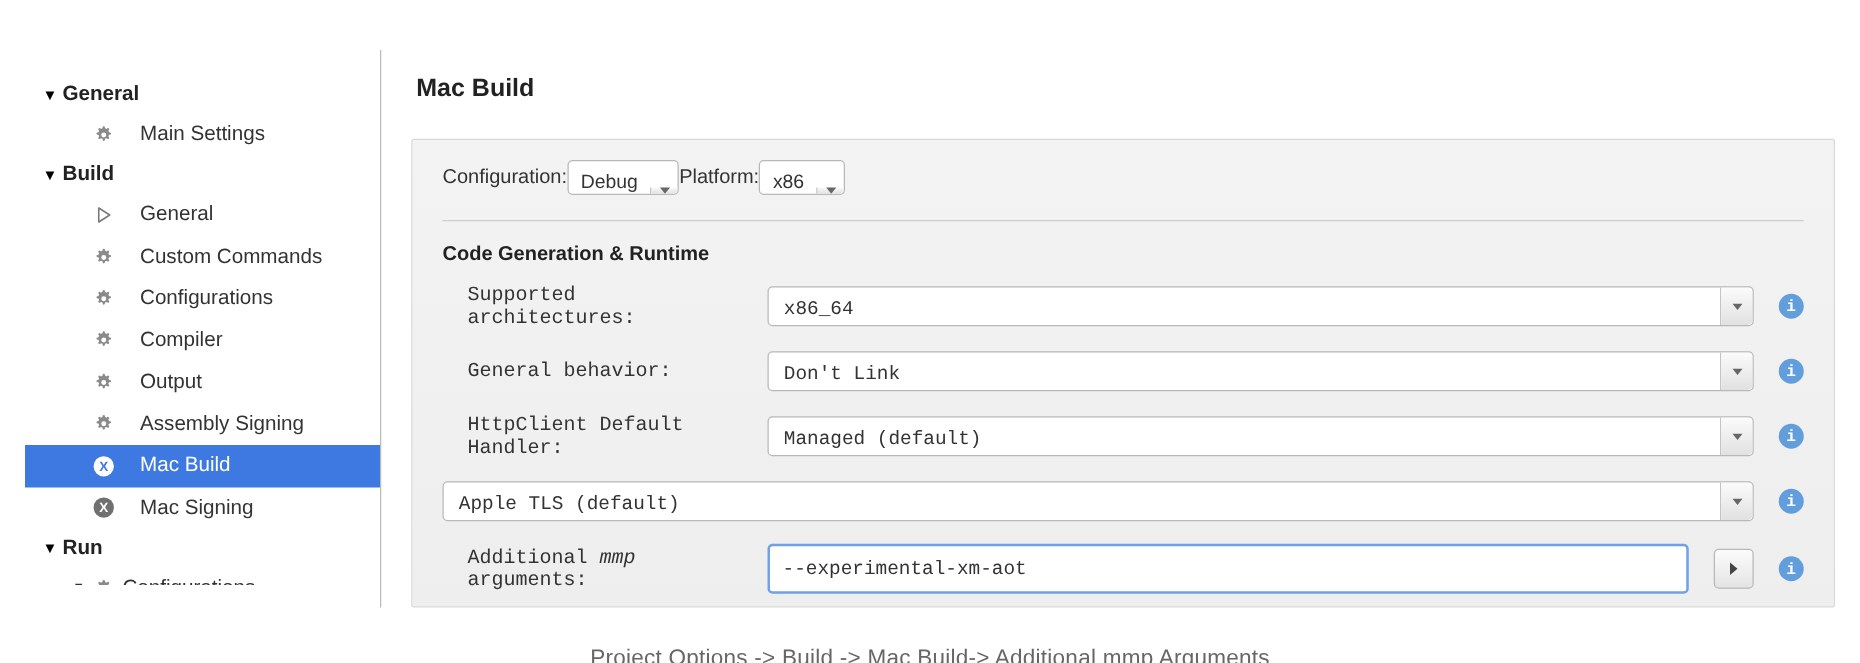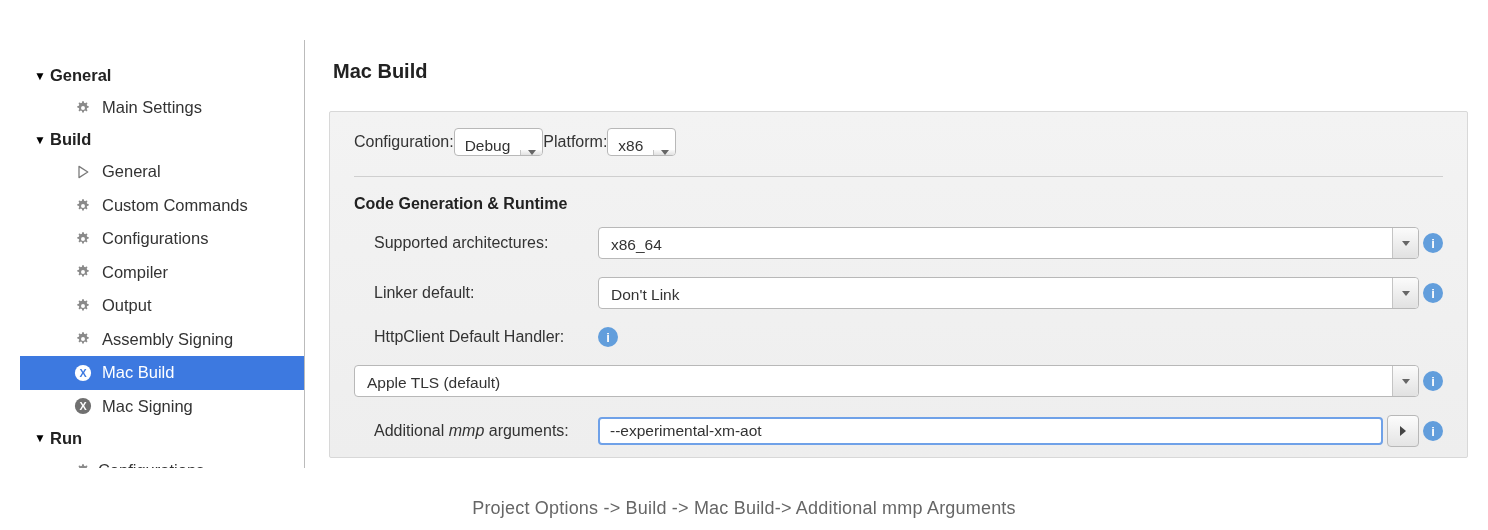--- a/index.html
+++ b/index.html
@@ -37,21 +37,21 @@
     justify-content: center;
     margin-right: 2px;
     font-size: 12px;
     color: #000;
   }
   .tree-items { }
   .tree-item {
     display: flex;
     align-items: center;
     padding: 6px 8px 6px 44px;
-    gap: 10px;
+    gap: 20px;
     cursor: default;
     line-height: 1.3;
   }
   .tree-item.selected {
     background: #3d79e0;
     color: #fff;
     border-radius: 0;
     margin-left: -10px;
     padding-left: 54px;
   }
@@ -126,22 +126,23 @@
   }
   .section-label {
     font-weight: 700;
     color: #222;
     margin: 18px 0 14px 0;
     font-size: 16px;
   }
   .form-row {
     display: flex;
     align-items: center;
-    gap: 4px;
+    gap: 20px;
     margin-bottom: 18px;
+    font-family: Liberation Mono, monospace;
   }
   .form-label {
     width: 240px;
     flex: none;
     text-align: left;
     padding-left: 20px;
     font-size: 16px;
     color: #333;
   }
   .form-label .ital { font-style: italic; }
@@ -170,21 +171,21 @@
     background: linear-gradient(#fbfbfb,#e1e1e1);
     border-left: 1px solid #c4c4c4;
     display: flex;
     align-items: center;
     justify-content: center;
     border-top-right-radius: 4px;
     border-bottom-right-radius: 4px;
   }
   .text-input {
     flex: 1;
-    height: 28px;
+    height: 40px;
     border: 2px solid #6fa1e8;
     border-radius: 4px;
     background: #fff;
     padding: 0 10px;
     font-size: 15.5px;
     font-family: inherit;
     color: #333;
     outline: none;
   }
   .side-btn {
@@ -377,32 +378,38 @@
         <div class="select-wide">
           <span class="sel-text">x86_64</span>
           <span class="sel-btn">
               <span class="caret-down"></span>
             </span>
         </div>
         <span class="info-dot">i</span>
       </div>
 
       <div class="form-row">
-        <div class="form-label">Linker default:</div>
+        <div class="form-label">General behavior:</div>
         <div class="select-wide">
           <span class="sel-text">Don't Link</span>
           <span class="sel-btn">
               <span class="caret-down"></span>
             </span>
         </div>
         <span class="info-dot">i</span>
       </div>
 
       <div class="form-row">
         <div class="form-label">HttpClient Default Handler:</div>
+        <div class="select-wide">
+          <span class="sel-text">Managed (default)</span>
+          <span class="sel-btn">
+              <span class="caret-down"></span>
+            </span>
+        </div>
         <span class="info-dot">i</span>
       </div>
 
       <div class="form-row">
         <div class="select-wide">
           <span class="sel-text">Apple TLS (default)</span>
           <span class="sel-btn">
               <span class="caret-down"></span>
             </span>
         </div>

